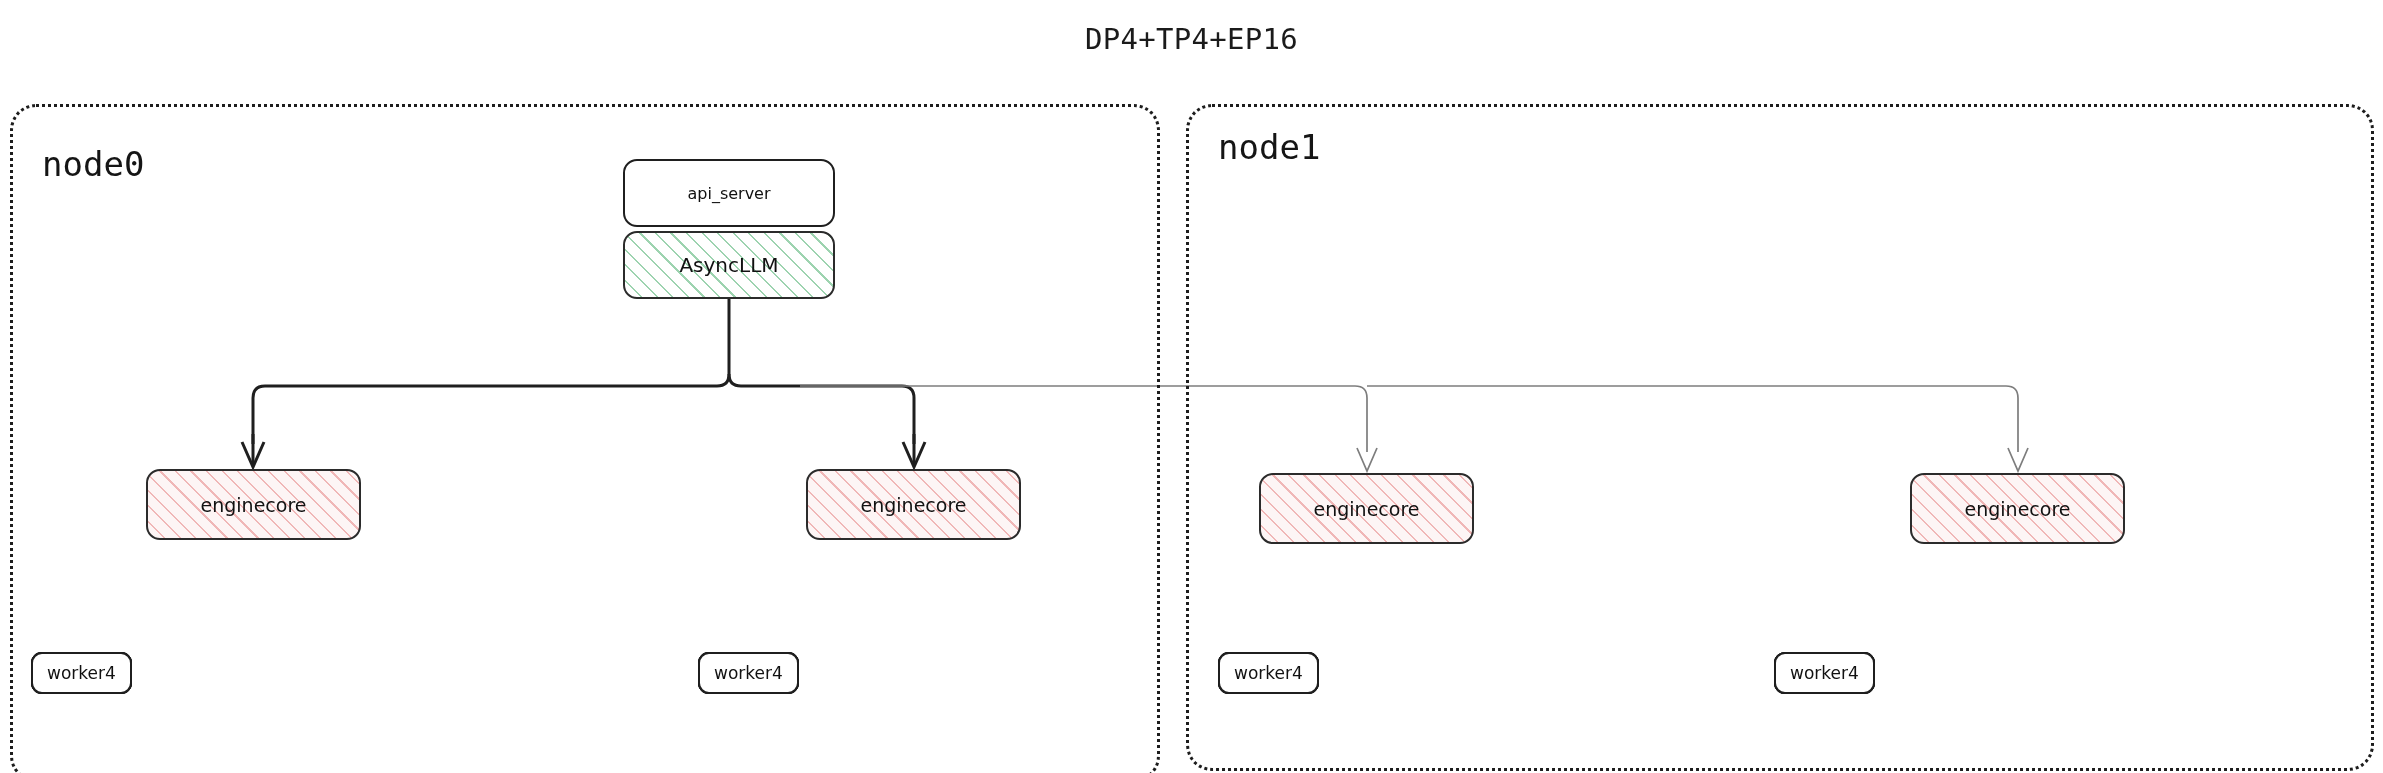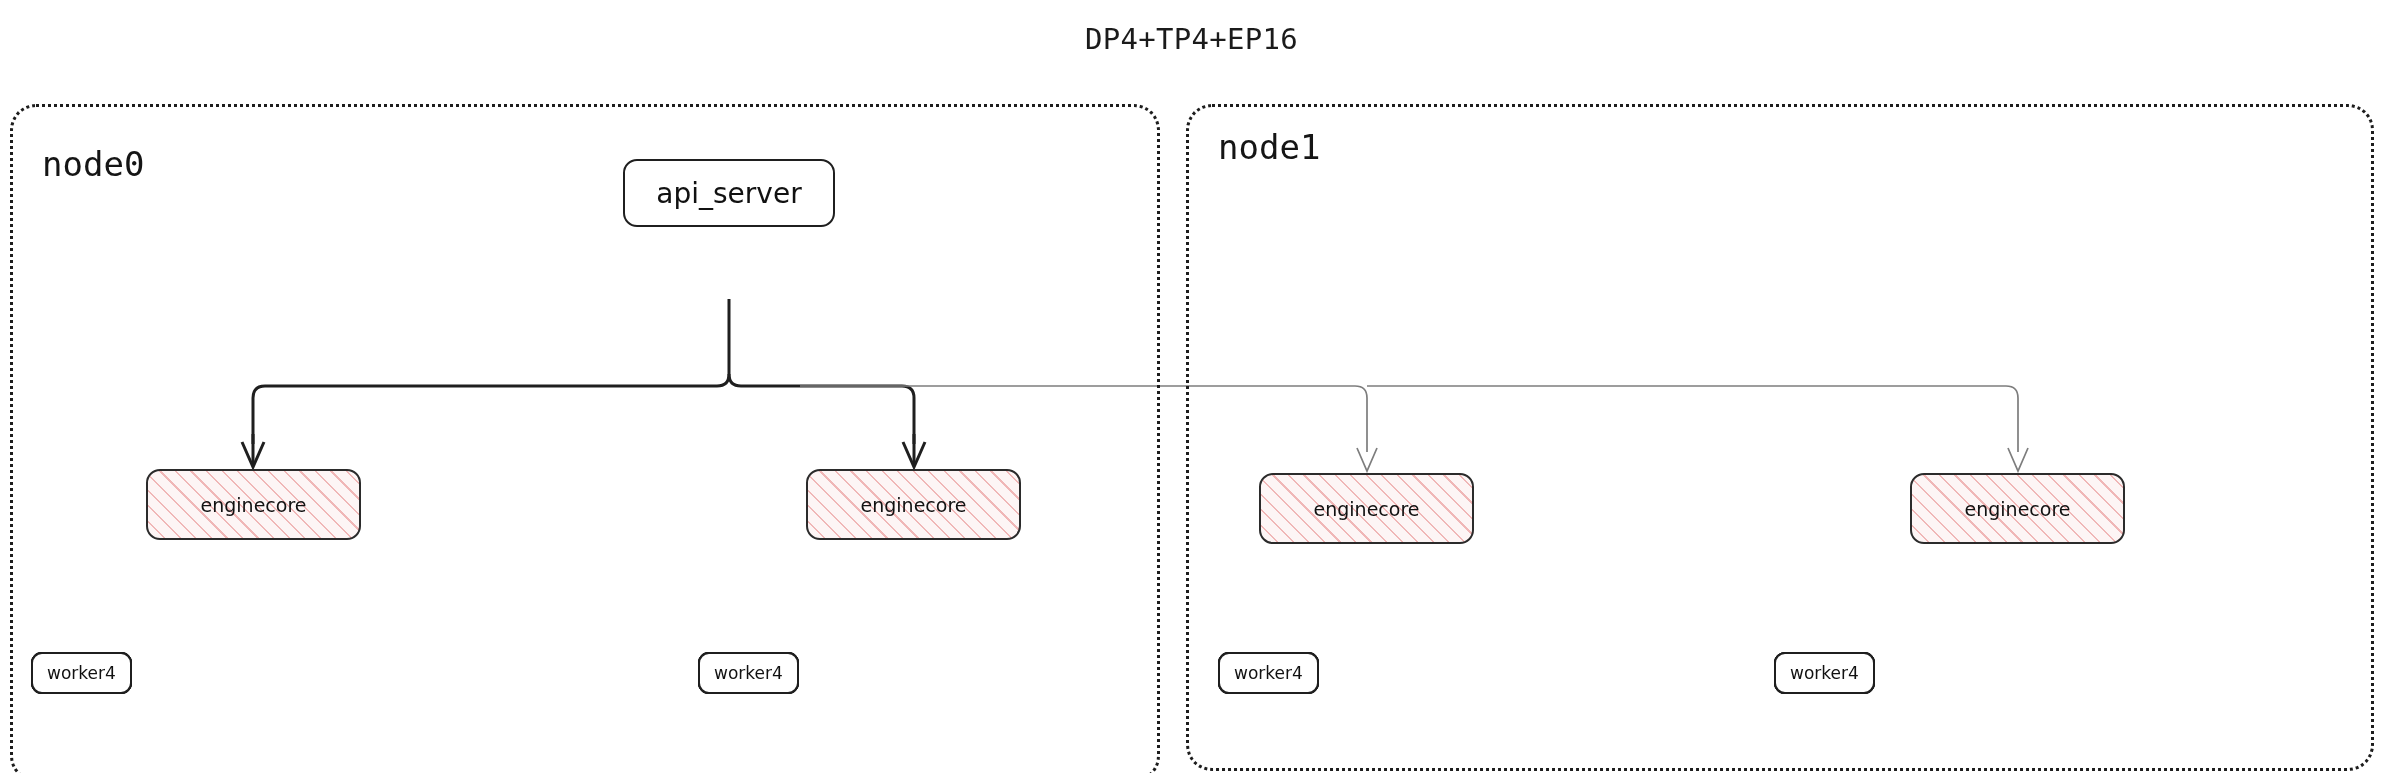--- a/index.html
+++ b/index.html
@@ -69,21 +69,21 @@
     color: #111111;
     white-space: nowrap;
   }
 
   
   #api-server-box {
     left: 623px;
     top: 145px;
     width: 212px;
     height: 68px;
-    font-size: 28px;
+    font-size: 16px;
     border-radius: 14px;
   }
 
   
   #asyncllm-box {
     left: 623px;
     top: 217px;
     width: 212px;
     height: 68px;
     font-size: 20px;
@@ -176,20 +176,21 @@
   </svg>
 
   <div id="node0-container" class="node-container"></div>
   <div id="node0-label" class="node-label">node0</div>
 
   <div id="node1-container" class="node-container"></div>
   <div id="node1-label" class="node-label">node1</div>
 
   <div id="api-server-box" class="box">api_server</div>
 
+  <div id="asyncllm-box" class="box">AsyncLLM</div>
 
   <div id="enginecore-n0-0" class="box enginecore-box">enginecore</div>
   <div id="enginecore-n0-1" class="box enginecore-box">enginecore</div>
   <div id="enginecore-n1-0" class="box enginecore-box">enginecore</div>
   <div id="enginecore-n1-1" class="box enginecore-box">enginecore</div>
 
   <div id="worker-group-n0-0" class="worker-group">
     <div class="box worker-box">worker1</div>
     <div class="box worker-box">worker2</div>
     <div class="box worker-box">worker3</div>

